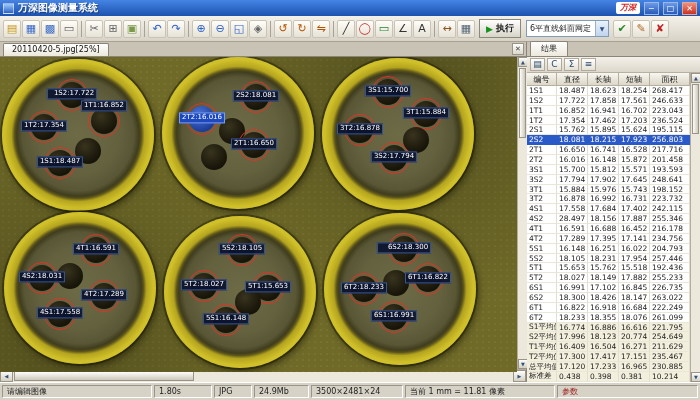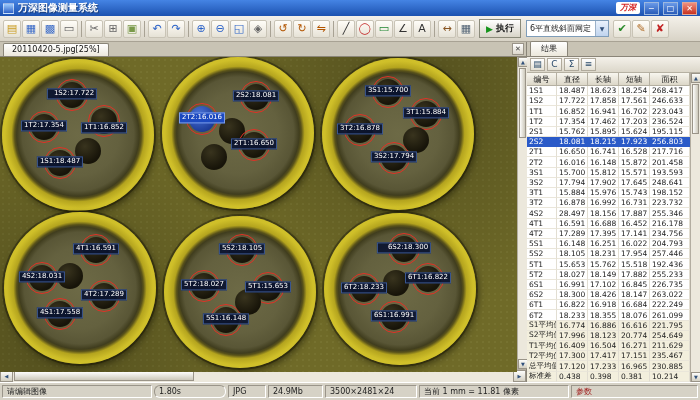--- a/index.html
+++ b/index.html
@@ -79,21 +79,21 @@
   .th:nth-child(2), .td:nth-child(2) { width:31px; flex:none; }
   .th:nth-child(3), .td:nth-child(3) { width:31px; flex:none; }
   .th:nth-child(4), .td:nth-child(4) { width:31px; flex:none; }
   .th:nth-child(5), .td:nth-child(5) { flex:1; min-width:0; }
   .tr.sum .td { background:#f3efdd; }
   .tr.selected .td { background:#2a5ac8; color:#fff; border-color:#2a5ac8; }
 
   
   .statusbar { height:18px; display:flex; align-items:stretch; gap:2px; padding:2px 2px; background:#d6d2c6; border-top:1px solid #fff; flex:none; }
   .seg { border:1px solid; border-color:#9a958a #ffffff #ffffff #9a958a; padding:0 4px; display:flex; align-items:center; font-size:8px; color:#222; white-space:nowrap; overflow:hidden; }
-  .seg0 { width:150px; } .seg1 { width:72px;border-radius:6px; } .seg2 { width:38px; } .seg3 { width:55px; }
+  .seg0 { width:150px; } .seg1 { width:58px; } .seg2 { width:38px; } .seg3 { width:55px; }
   .seg4 { width:92px; } .seg5 { width:150px; } .seg6 { flex:1; color:#a02020; }
 </style>
 </head>
 <body>
 
 <div class="window">
 
   <div class="titlebar">
     <div class="app-icon"></div>
     <div class="title-text">万深图像测量系统</div>
@@ -161,21 +161,21 @@
         <div class="canvas">
             <div class="disc" style="left: 2px; top: 2px;">
               <div class="hole" style="left: 70px; top: 36px;"></div>
               <div class="ring" style="left: 70px; top: 36px;"></div>
               <div class="mlabel" style="left: 70px; top: 36px; padding-left: 6px;">1S2:17.722</div>
               <div class="hole" style="left: 42px; top: 68px;"></div>
               <div class="ring" style="left: 42px; top: 68px;"></div>
               <div class="mlabel" style="left: 42px; top: 68px;">1T2:17.354</div>
               <div class="hole" style="left: 102px; top: 62px;"></div>
               <div class="ring" style="left: 102px; top: 62px;"></div>
-              <div class="mlabel" style="left: 102px; top: 70px;">1T1:16.852</div>
+              <div class="mlabel" style="left: 102px; top: 48px;">1T1:16.852</div>
               <div class="hole" style="left: 58px; top: 104px;"></div>
               <div class="ring" style="left: 58px; top: 104px;"></div>
               <div class="mlabel" style="left: 58px; top: 104px;">1S1:18.487</div>
               <div class="hole" style="left: 86px; top: 92px;"></div>
             </div>
             <div class="disc" style="left: 162px; top: 0px;">
               <div class="hole" style="left: 94px; top: 40px;"></div>
               <div class="ring" style="left: 94px; top: 40px;"></div>
               <div class="mlabel" style="left: 94px; top: 40px;">2S2:18.081</div>
               <div class="hole sel" style="left: 40px; top: 62px;"></div>
@@ -361,20 +361,27 @@
                 <div class="td">198.152</div>
               </div>
               <div class="tr">
                 <div class="td">3T2</div>
                 <div class="td">16.878</div>
                 <div class="td">16.992</div>
                 <div class="td">16.731</div>
                 <div class="td">223.732</div>
               </div>
               <div class="tr">
+                <div class="td">4S1</div>
+                <div class="td">17.558</div>
+                <div class="td">17.684</div>
+                <div class="td">17.402</div>
+                <div class="td">242.115</div>
+              </div>
+              <div class="tr">
                 <div class="td">4S2</div>
                 <div class="td">28.497</div>
                 <div class="td">18.156</div>
                 <div class="td">17.887</div>
                 <div class="td">255.346</div>
               </div>
               <div class="tr">
                 <div class="td">4T1</div>
                 <div class="td">16.591</div>
                 <div class="td">16.688</div>

